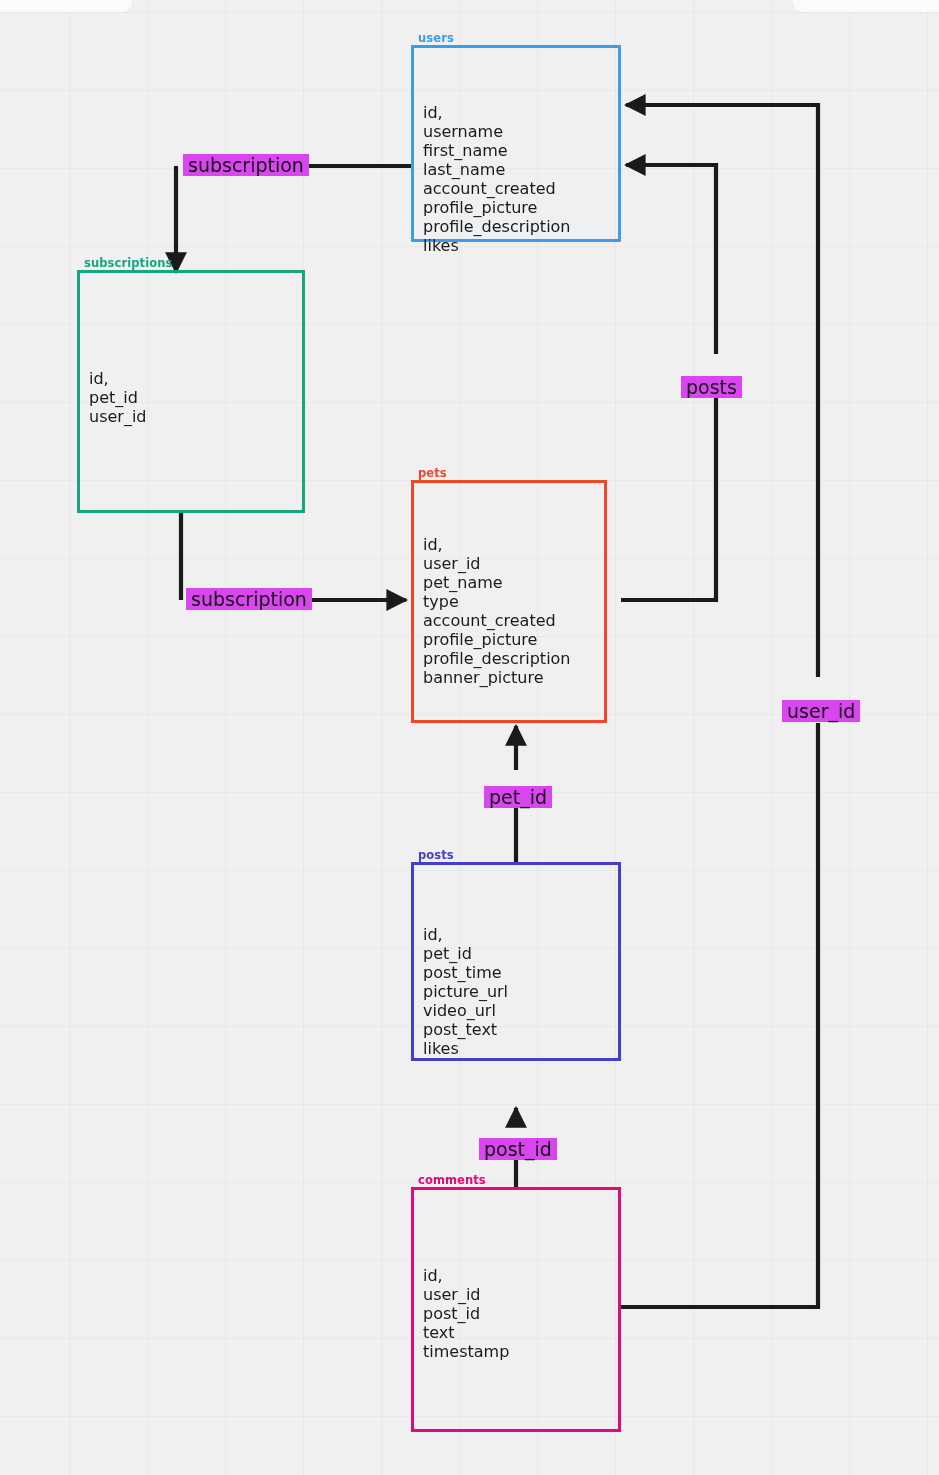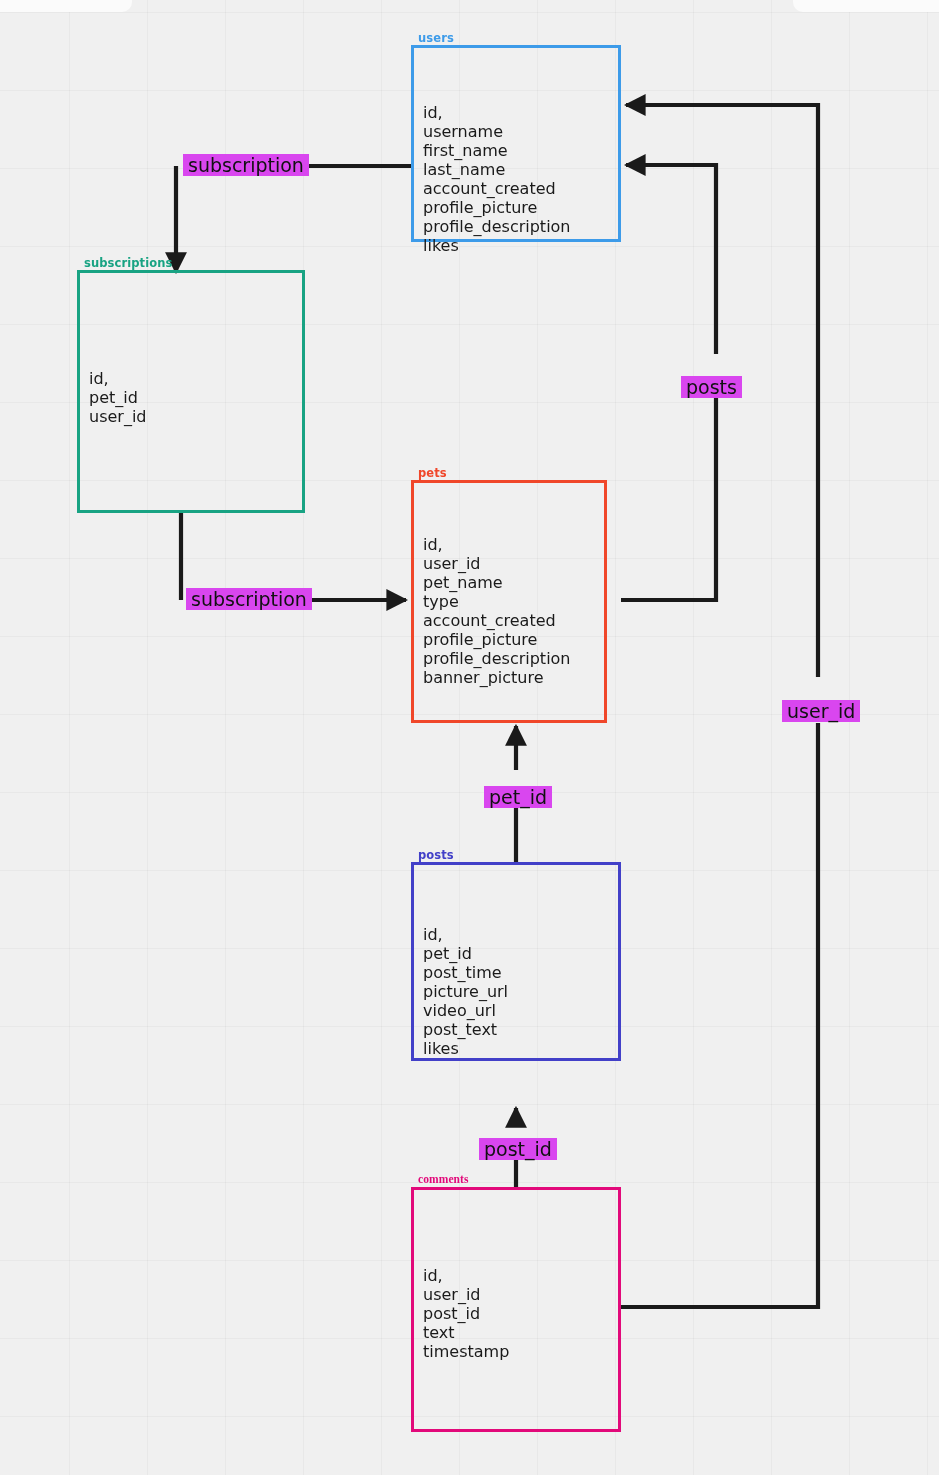--- a/index.html
+++ b/index.html
@@ -150,21 +150,21 @@
     <div class="table-fields" style="top: 60px;">id,
 pet_id
 post_time
 picture_url
 video_url
 post_text
 likes</div>
   </div>
 
   <div class="table-box" style="left: 411px; top: 1187px; width: 210px; height: 245px; border: 3px solid rgb(226, 9, 122);">
-    <div class="table-title" style="color: rgb(226, 9, 122); font-family: Liberation Serif, serif;">comments</div>
+    <div class="table-title" style="color: rgb(226, 9, 122);">comments</div>
     <div class="table-fields" style="top: 76px;">id,
 user_id
 post_id
 text
 timestamp</div>
   </div>
 
   <div class="edge-label" style="left: 183px; top: 154px;">subscription</div>
   <div class="edge-label" style="left: 186px; top: 588px;">subscription</div>
   <div class="edge-label" style="left: 681px; top: 376px;">posts</div>

